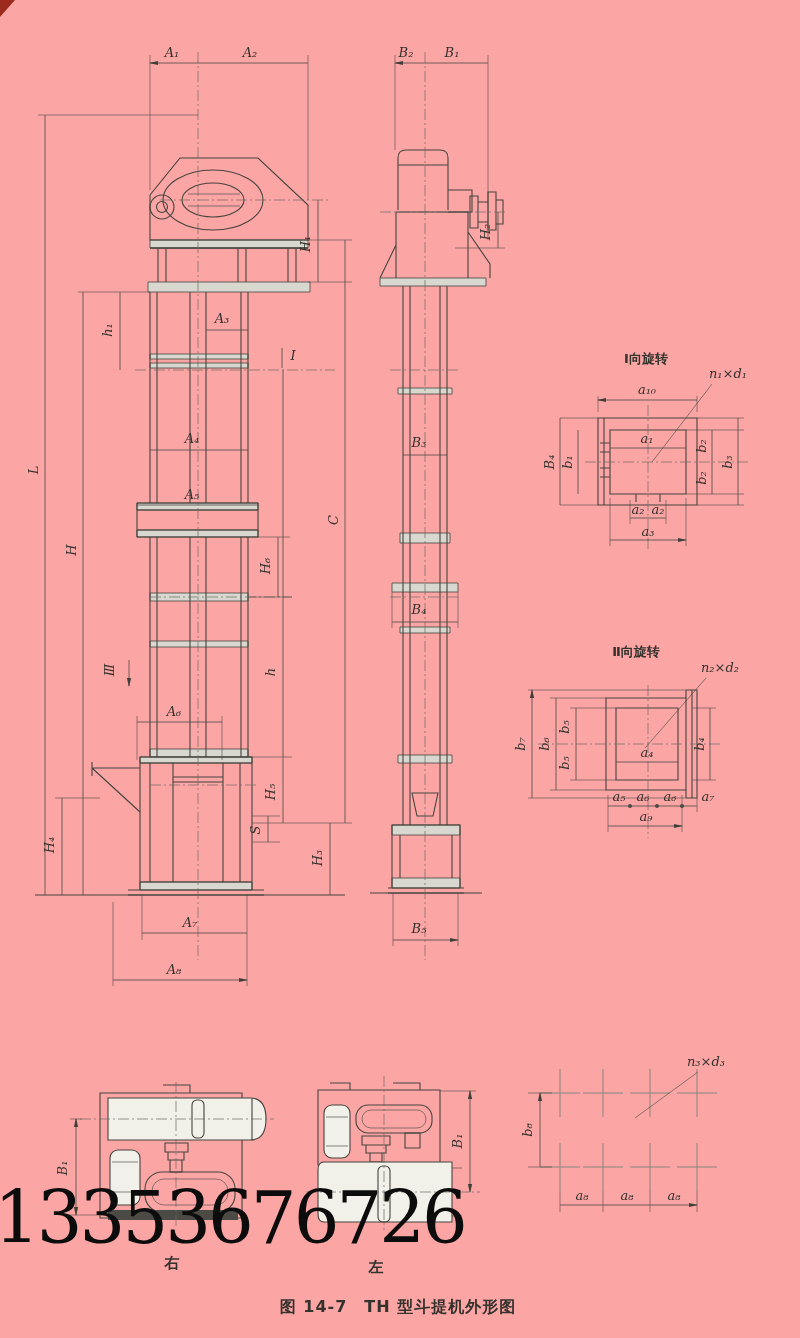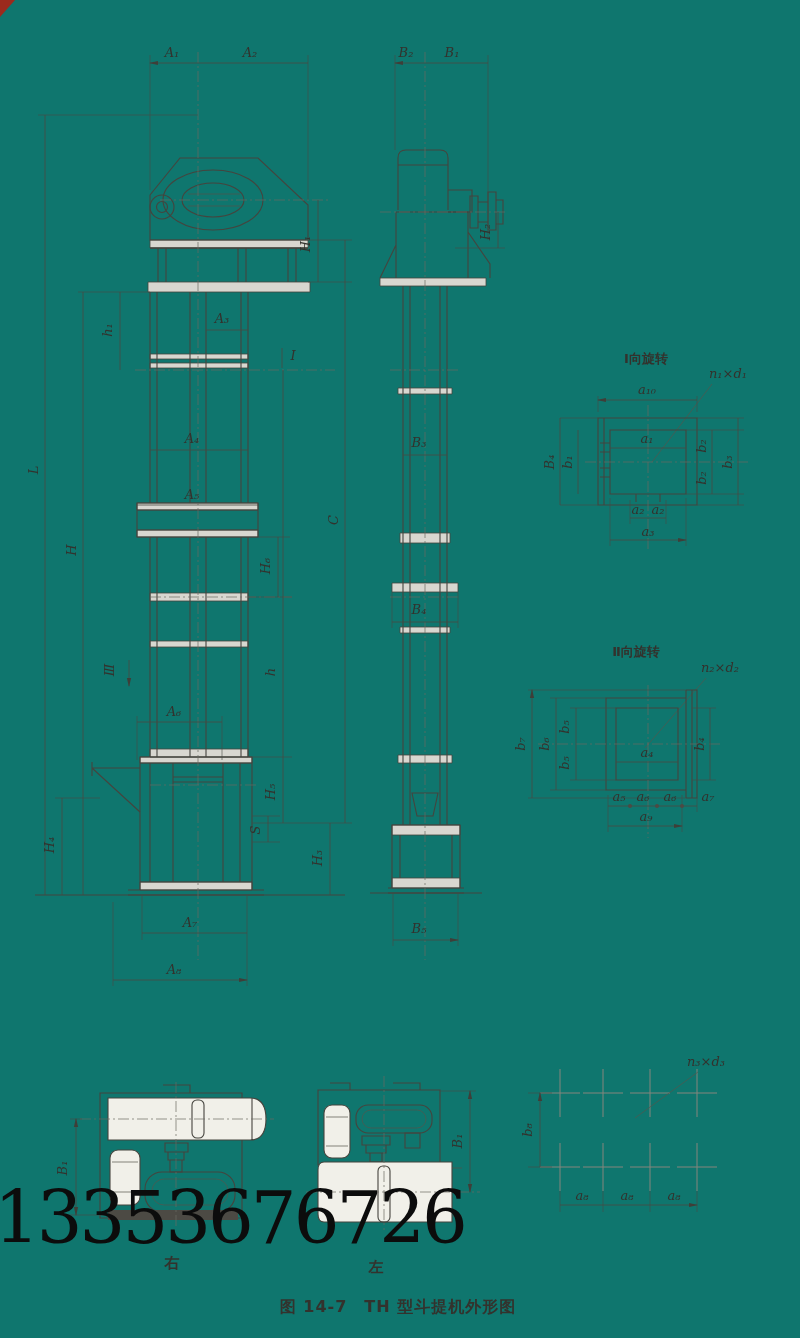--- a/index.html
+++ b/index.html
@@ -1,16 +1,16 @@
 <!DOCTYPE html>
 <html><head>
 <meta charset="utf-8">
 <style>
   html,body{margin:0;padding:0;background:#e8e7e3;}
-  .page{position:relative;width:800px;height:1338px;margin:0 auto;background:#0f766e;overflow:hidden;
+  .page{position:relative;width:800px;height:1338px;margin:0 auto;background:#fca5a5;overflow:hidden;
         font-family:"DejaVu Sans",sans-serif;}
   svg{position:absolute;left:0;top:0;}
   .ln   {stroke:#45443e;stroke-width:1.1;fill:none;}
   .lnthin{stroke:#55544c;stroke-width:0.7;fill:none;}
   .band {fill:#d8d7d0;stroke:#45443e;stroke-width:0.8;}
   .fillL{fill:#f1f0e9;stroke:#45443e;stroke-width:1.1;}
   .cl   {stroke:#6b6a62;stroke-width:0.7;fill:none;stroke-dasharray:11 3 2 3;}
   .dim  {stroke:#4a4943;stroke-width:0.8;fill:none;}
   .ext  {stroke:#4a4943;stroke-width:0.6;fill:none;}
   .cross{stroke:#86857d;stroke-width:1;fill:none;}

